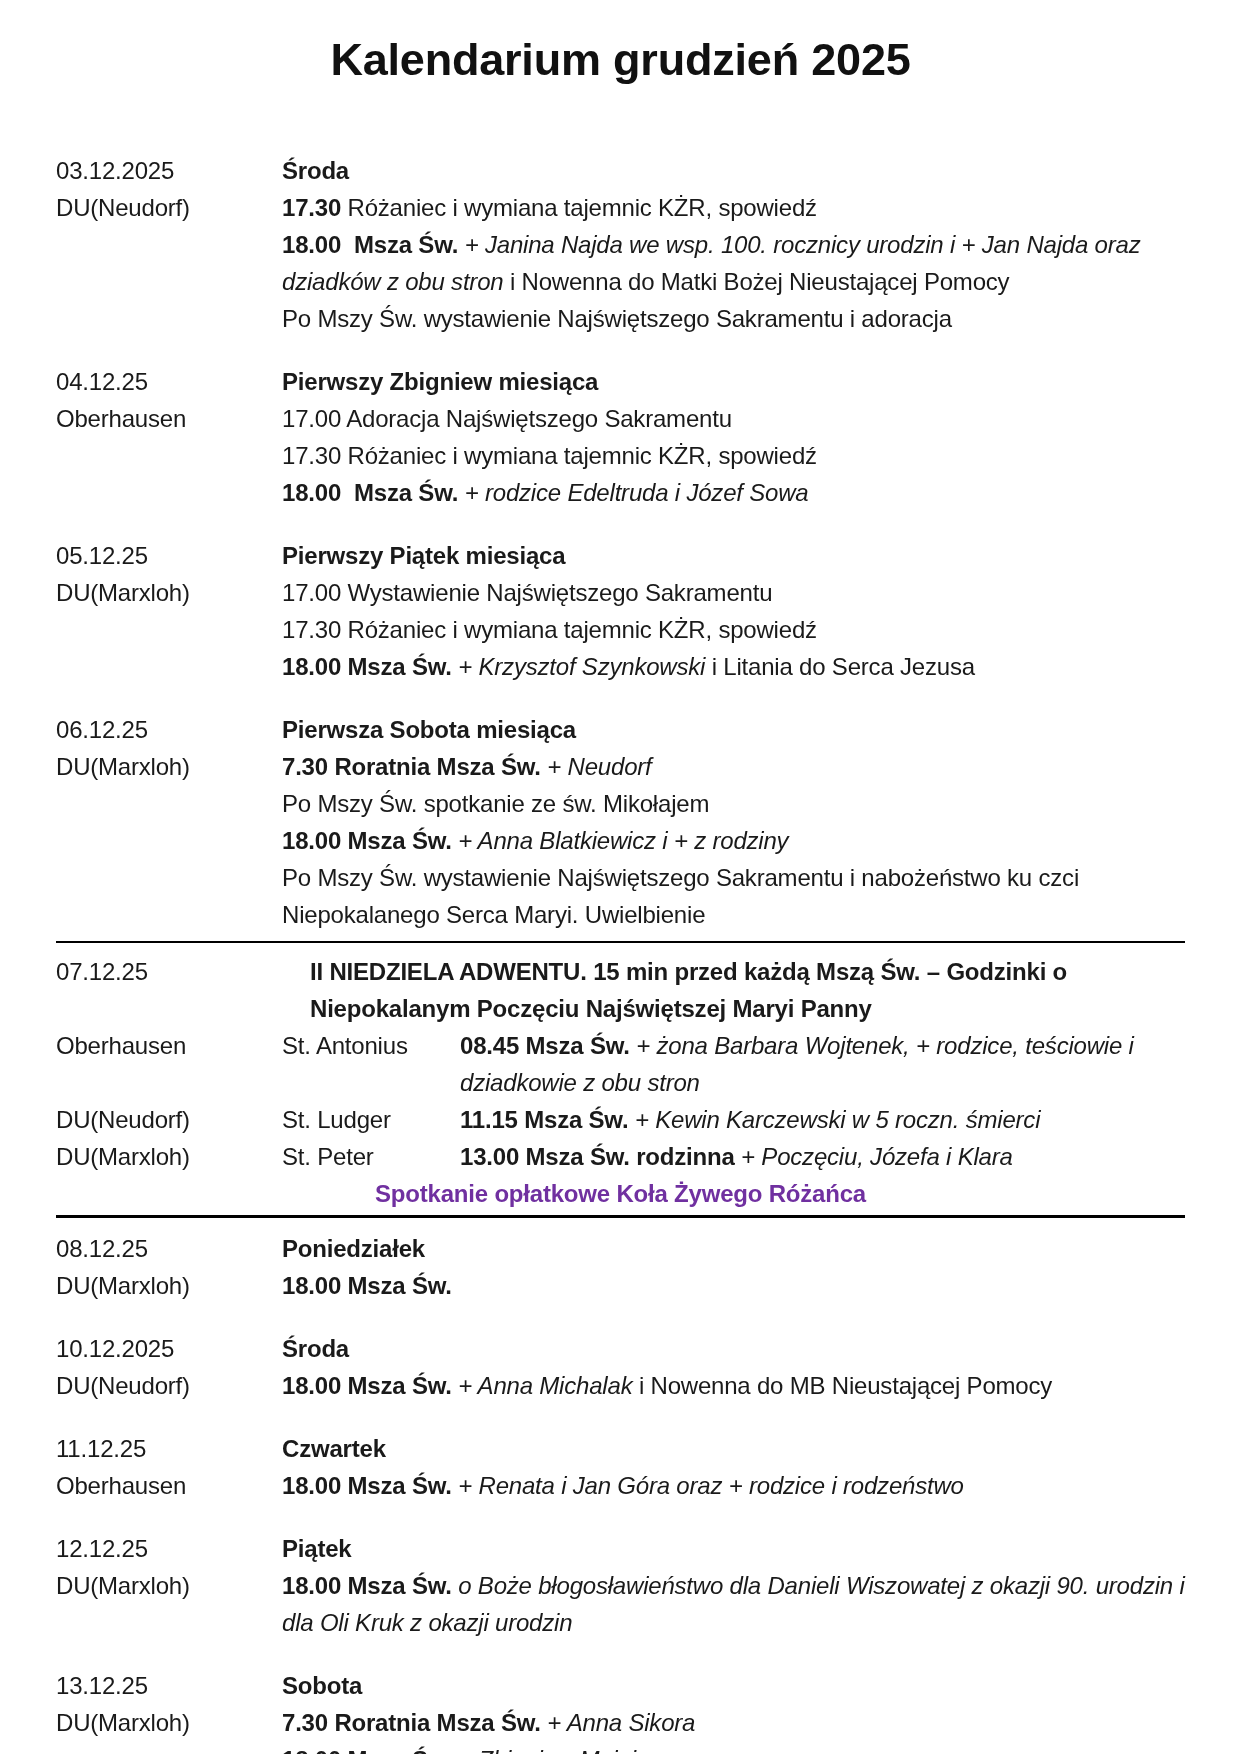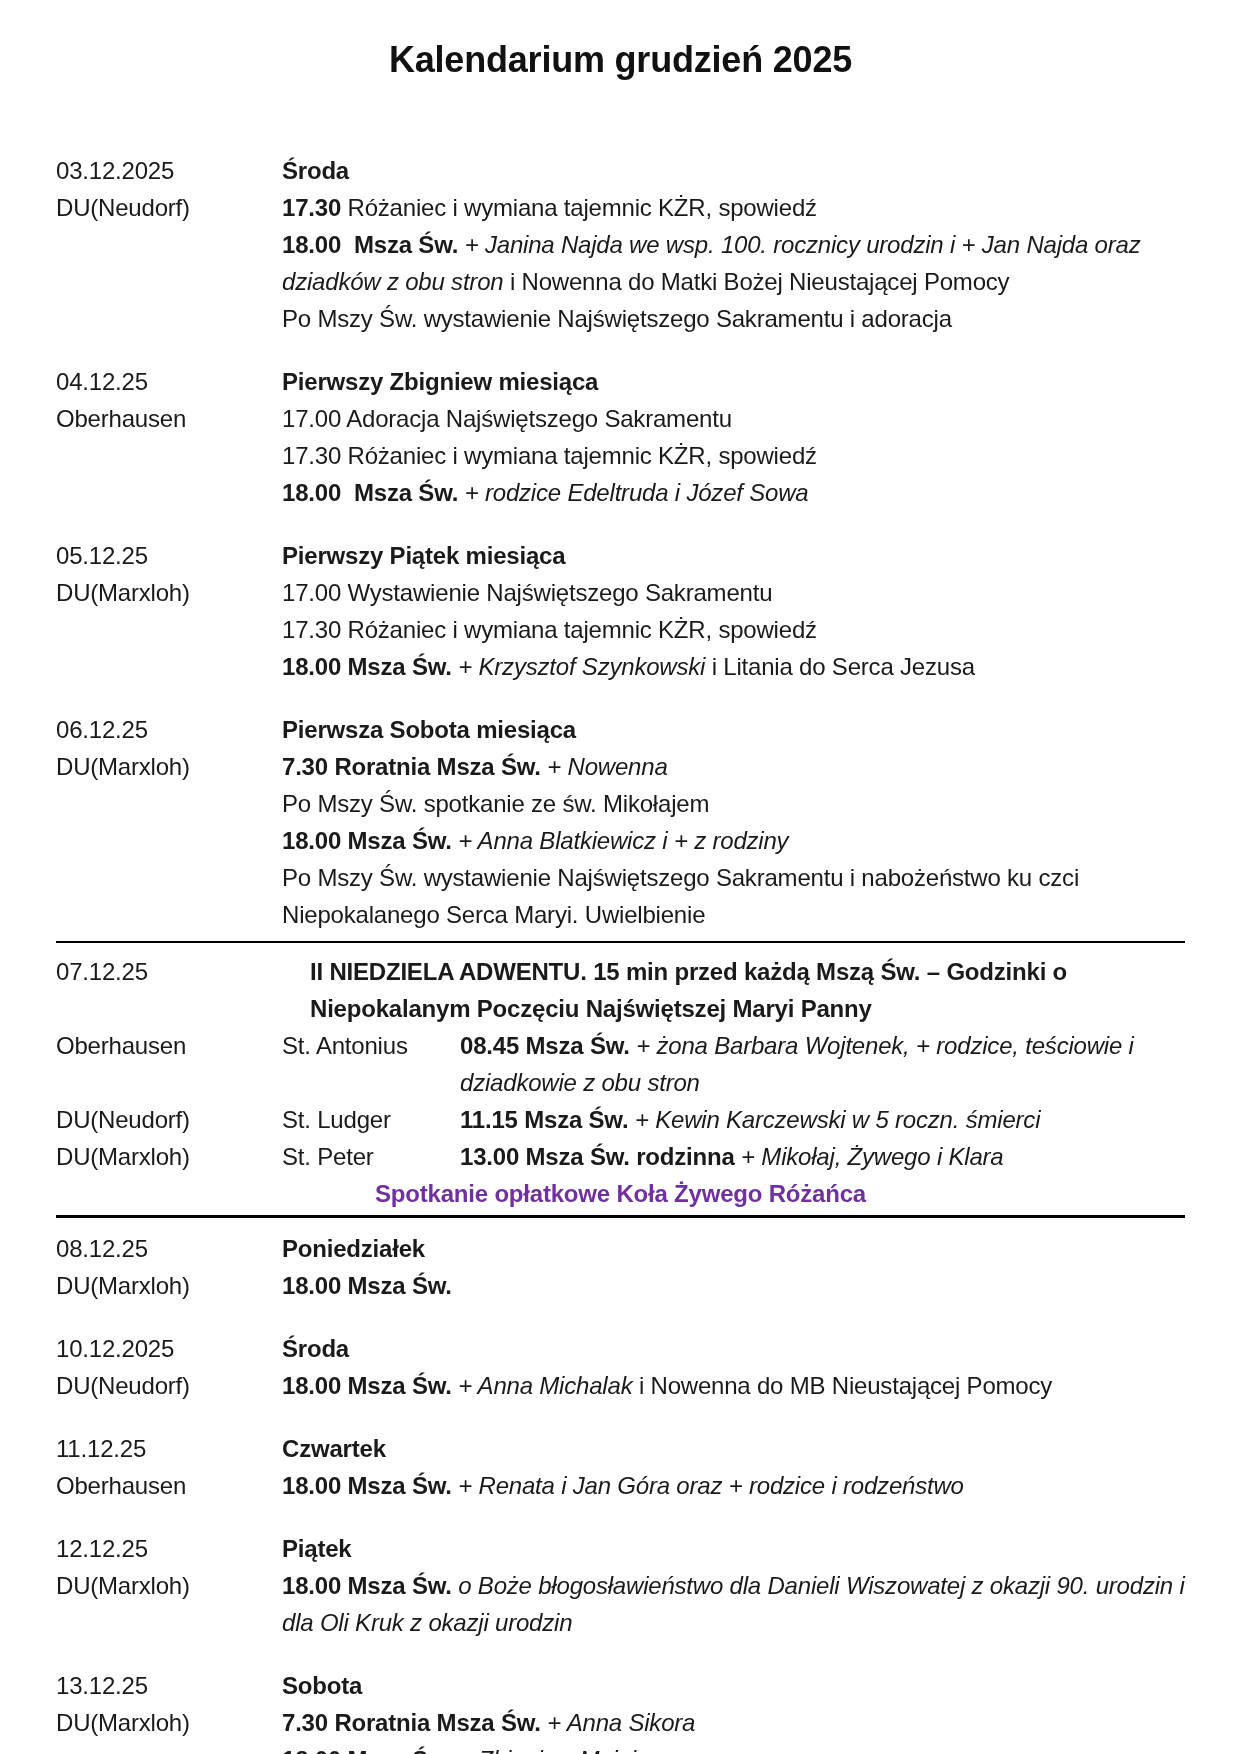--- a/index.html
+++ b/index.html
@@ -3,21 +3,21 @@
 <meta charset="utf-8">
 <style>
   html,body{margin:0;padding:0;}
   body{
     width:1240px;height:1754px;overflow:hidden;background:#ffffff;
     font-family:"Liberation Sans",sans-serif;
     font-size:24px;line-height:37px;letter-spacing:-0.2px;color:#1a1a1a;
   }
   .page{padding:30px 55px 0 56px;}
   .title{
-    text-align:center;font-size:36px;line-height:44px;font-weight:700;
+    text-align:center;font-size:45px;line-height:44px;font-weight:700;
     margin:8px 0 70px 0;color:#111;
   }
   .entry{
     display:grid;grid-template-columns:226px 1fr;
     margin-top:26px;
   }
   .entry:first-child{margin-top:0;}
   .entry.special{
     grid-template-columns:226px 178px 1fr;
     border-top:2px solid #000;border-bottom:3px solid #000;
@@ -65,40 +65,40 @@
         <div class="cell"><span>17.00 Wystawienie Najświętszego Sakramentu</span></div>
         <div class="cell"></div>
         <div class="cell"><span>17.30 Różaniec i wymiana tajemnic KŻR, spowiedź</span></div>
         <div class="cell"></div>
         <div class="cell"><span class="seg-b">18.00 Msza Św. </span><span class="seg-i">+ Krzysztof Szynkowski </span><span>i Litania do Serca Jezusa</span></div>
       </div>
       <div class="entry">
         <div class="cell date">06.12.25</div>
         <div class="cell heading">Pierwsza Sobota miesiąca</div>
         <div class="cell">DU(Marxloh)</div>
-        <div class="cell"><span class="seg-b">7.30 Roratnia Msza Św. </span><span class="seg-i">+ Nowenna</span></div>
+        <div class="cell"><span class="seg-b">7.30 Roratnia Msza Św. </span><span class="seg-i">+ Neudorf</span></div>
         <div class="cell"></div>
         <div class="cell"><span>Po Mszy Św. spotkanie ze św. Mikołajem</span></div>
         <div class="cell"></div>
         <div class="cell"><span class="seg-b">18.00 Msza Św. </span><span class="seg-i">+ Anna Blatkiewicz i + z rodziny</span></div>
         <div class="cell"></div>
         <div class="cell"><span>Po Mszy Św. wystawienie Najświętszego Sakramentu i nabożeństwo ku czci Niepokalanego Serca Maryi. Uwielbienie</span></div>
       </div>
       <div class="entry special">
         <div class="cell date">07.12.25</div>
         <div class="cell heading special-heading">II NIEDZIELA ADWENTU. 15 min przed każdą Mszą Św. – Godzinki o Niepokalanym Poczęciu Najświętszej Maryi Panny</div>
         <div class="cell">Oberhausen</div>
         <div class="cell">St. Antonius</div>
         <div class="cell"><span class="seg-b">08.45 Msza Św. </span><span class="seg-i">+ żona Barbara Wojtenek, + rodzice, teściowie i dziadkowie z obu stron</span></div>
         <div class="cell">DU(Neudorf)</div>
         <div class="cell">St. Ludger</div>
         <div class="cell"><span class="seg-b">11.15 Msza Św. </span><span class="seg-i">+ Kewin Karczewski w 5 roczn. śmierci</span></div>
         <div class="cell">DU(Marxloh)</div>
         <div class="cell">St. Peter</div>
-        <div class="cell"><span class="seg-b">13.00 Msza Św. rodzinna </span><span class="seg-i">+ Mikołaj, Żywego i Klara</span></div>
+        <div class="cell"><span class="seg-b">13.00 Msza Św. rodzinna </span><span class="seg-i">+ Poczęciu, Józefa i Klara</span></div>
         <div class="cell note" style="color: rgb(112, 48, 160);">Spotkanie opłatkowe Koła Żywego Różańca</div>
       </div>
       <div class="entry">
         <div class="cell date">08.12.25</div>
         <div class="cell heading">Poniedziałek</div>
         <div class="cell">DU(Marxloh)</div>
         <div class="cell"><span class="seg-b">18.00 Msza Św.</span></div>
       </div>
       <div class="entry">
         <div class="cell date">10.12.2025</div>

